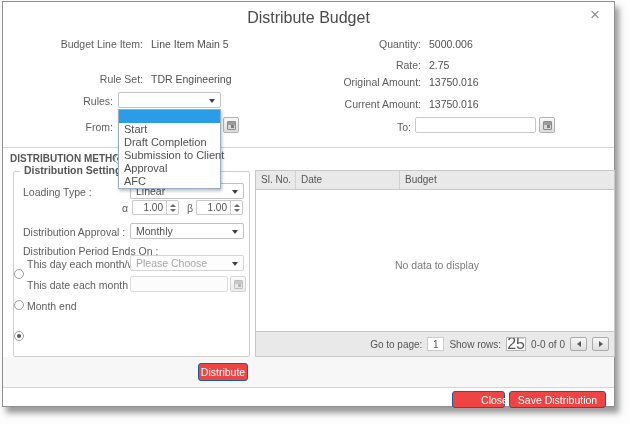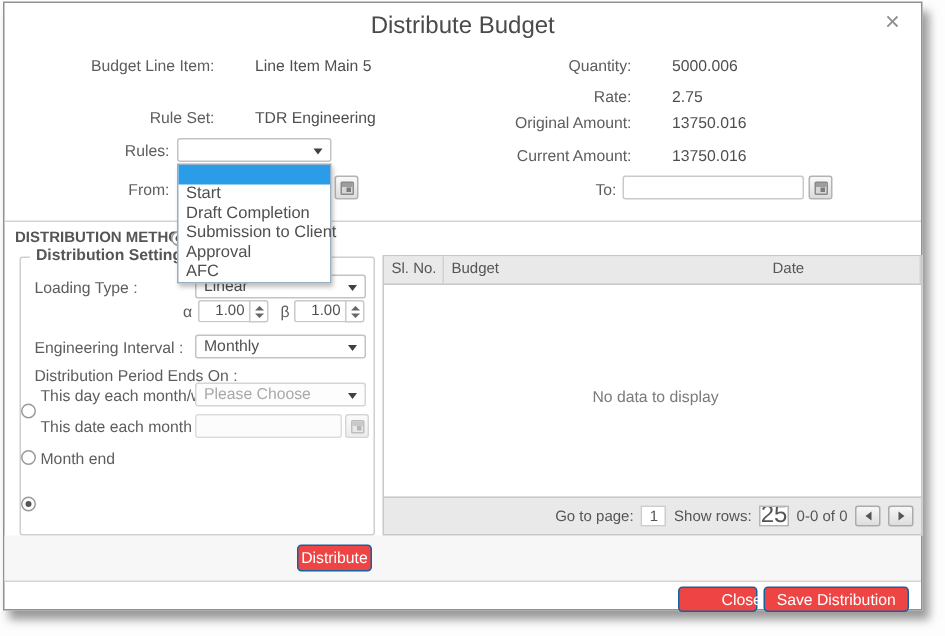--- a/index.html
+++ b/index.html
@@ -3,21 +3,21 @@
 <meta charset="utf-8">
 <style>
   * { box-sizing: border-box; margin: 0; padding: 0; }
   html,body { width:630px; height:424px; overflow:hidden; background:#fdfdfd;
     font-family:"Liberation Sans", sans-serif; color:#555; }
   .dialog { position:absolute; left:2px; top:1px; width:613px; height:406px;
     background:#fff; border:1px solid #919191;
     box-shadow:4px 6px 6px rgba(70,70,70,.55); }
   .abs { position:absolute; }
   .lbl { font-size:10.5px; color:#5d5d5d; white-space:nowrap; }
-  .val { font-size:10.5px; color:#4f4f4f; white-space:nowrap;margin-left:19px; }
+  .val { font-size:10.5px; color:#4f4f4f; white-space:nowrap; }
   .r { text-align:right; }
   .title { top:7px; left:0; width:100%; text-align:center; font-size:16px; color:#4a4a4a; }
   .close-x { top:4px; right:14px; font-size:17px; color:#8f8f8f; cursor:pointer; line-height:1; }
 
   .sel { background:#fff; border:1px solid #c3c3c3; border-radius:2px; height:16px;
     font-size:10.5px; color:#4f4f4f; display:flex; align-items:center;
     padding:0 14px 0 5px; white-space:nowrap; overflow:hidden; }
   .sel .caret { position:absolute; right:5px; top:6px; width:0; height:0;
     border-left:3px solid transparent; border-right:3px solid transparent;
     border-top:4px solid #404040; }
@@ -161,21 +161,21 @@
   </div>
   <div class="abs lbl" style="left:184px;top:200px;">β</div>
   <div class="abs spin" style="left:193px;top:198px;">
     <input value="1.00" style="">
     <span class="arrows">
         <i class="tri-up"></i>
         <i class="tri-down"></i>
       </span>
   </div>
 
-  <div class="abs lbl" style="left:20px;top:224px;">Engineering Interval :</div>
+  <div class="abs lbl" style="left:20px;top:224px;">Distribution Approval :</div>
   <div class="abs sel" style="left:127px;top:221px;width:114px;">
     <span>Monthly</span>
     <span class="caret"></span>
   </div>
 
   <div class="abs lbl" style="left:20px;top:243px;">Distribution Period Ends On :</div>
 
   <div class="abs radio" style="left:11px;top:257px;"></div>
   <div class="abs lbl" style="left:24px;top:256px;">This day each month/week</div>
   <div class="abs sel disabled" style="left:127px;top:253px;width:114px;">
@@ -191,22 +191,22 @@
   </div>
 
   <div class="abs radio on" style="left:11px;top:299px;"></div>
   <div class="abs lbl" style="left:24px;top:298px;">Month end</div>
 
   <div class="abs btn" style="left:195px;top:361px;width:50px;height:18px;">Distribute</div>
 
   <div class="abs grid">
     <div class="grid-head">
       <div class="cell c1">Sl. No.</div>
+      <div class="cell c2">Date</div>
       <div class="cell c3">Budget</div>
-      <div class="cell c2">Date</div>
     </div>
     <div class="empty-msg">No data to display</div>
     <div class="pager">
       <span>Go to page:</span>
       <input class="pg-input" value="1" style="">
       <span>Show rows:</span>
       <input class="rows-box" value="25" style="">
       <span>0-0 of 0</span>
       <span class="pg-btn">
           <i class="tri-left"></i>

